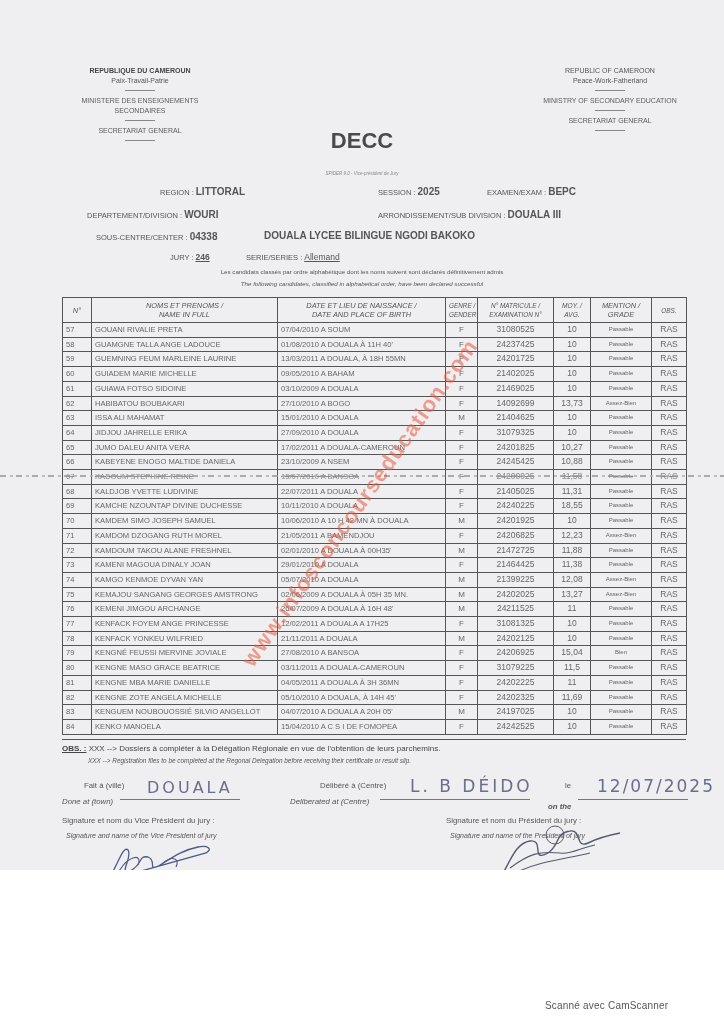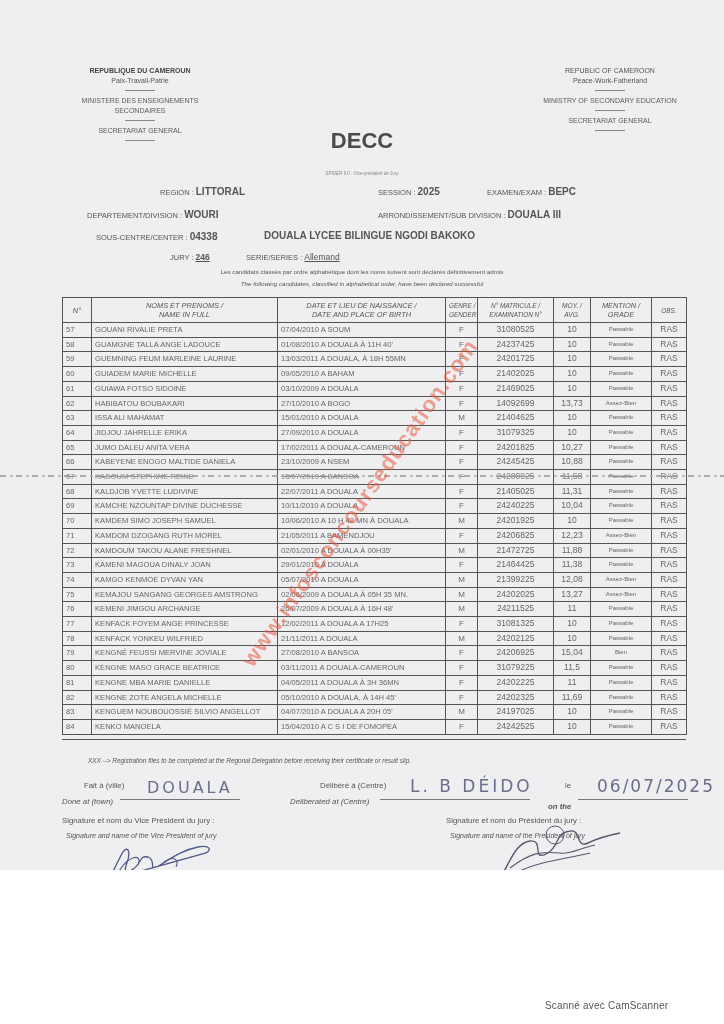--- a/index.html
+++ b/index.html
@@ -250,21 +250,21 @@
           <td class="num">11,31</td>
           <td class="mention">Passable</td>
           <td class="obs">RAS</td>
         </tr>
         <tr>
           <td>69</td>
           <td>KAMCHE NZOUNTAP DIVINE DUCHESSE</td>
           <td>10/11/2010 A DOUALA</td>
           <td class="c g">F</td>
           <td class="num">24240225</td>
-          <td class="num">10,04</td>
+          <td class="num">18,55</td>
           <td class="mention">Passable</td>
           <td class="obs">RAS</td>
         </tr>
         <tr>
           <td>70</td>
           <td>KAMDEM SIMO JOSEPH SAMUEL</td>
           <td>10/06/2010 A 10 H 42 MN À DOUALA</td>
           <td class="c g">M</td>
           <td class="num">24201925</td>
           <td class="num">10</td>
@@ -413,36 +413,40 @@
         </tr>
       </tbody>
   </table>
 
   <div class="tear" style="top:475px;"></div>
 
   <div class="watermark">www.infosconcourseducation.com</div>
 
   <div class="rule" style="top:739px;"></div>
 
+  <div class="obs-line">
+    <span class="u">OBS. :</span>
+    <span>XXX --&gt; Dossiers à compléter à la Délégation Régionale en vue de l'obtention de leurs parchemins.</span>
+  </div>
   <div class="obs-line2">XXX --&gt; Registration files to be completed at the Regonal Delegation before receiving their certificate or result slip.</div>
 
   <div class="sig-lbl" style="left:84px; top:781px;">Fait à (ville)</div>
   <div class="sig-lbl it" style="left:62px; top:797px;">Done at (town)</div>
   <div class="hw-line" style="left:120px; top:799px; width:120px;"></div>
   <div class="hand" style="left:147px; top:778px;">DOUALA</div>
 
   <div class="sig-lbl" style="left:320px; top:781px;">Délibéré à (Centre)</div>
   <div class="sig-lbl it" style="left:290px; top:797px;">Deliberated at (Centre)</div>
   <div class="hw-line" style="left:380px; top:799px; width:150px;"></div>
   <div class="hand" style="left:410px; top:776px; font-size:17px;">L. B DÉIDO</div>
 
   <div class="sig-lbl" style="left:565px; top:781px;">le</div>
   <div class="sig-lbl it" style="left:548px; top:802px; font-weight:bold;">on the</div>
   <div class="hw-line" style="left:578px; top:799px; width:110px;"></div>
-  <div class="hand" style="left:597px; top:776px; font-size:17px; letter-spacing:2px;">06/07/2025</div>
+  <div class="hand" style="left:597px; top:776px; font-size:17px; letter-spacing:2px;">12/07/2025</div>
 
   <div class="sig-lbl" style="left:62px; top:816px;">Signature et nom du Vice Président du jury :</div>
   <div class="sig-lbl it" style="left:66px; top:832px; font-size:7px;">Signature and name of the Vice President of jury</div>
   <div class="sig-lbl" style="left:446px; top:816px;">Signature et nom  du Président du jury :</div>
   <div class="sig-lbl it" style="left:450px; top:832px; font-size:7px;">Signature and name of the President of jury</div>
 
   <svg class="sig" style="left:88px; top:835px;" width="150" height="50" viewBox="0 0 150 50">
     <path d="M20 45 C30 30 35 10 40 15 C45 22 30 40 42 36 C55 30 50 20 60 22 C70 26 58 38 72 30 C85 22 95 15 110 12 C120 10 125 14 118 18 L10 48" fill="none" stroke="#4f5a86" stroke-width="1.3"></path>
     <path d="M30 38 C40 20 55 18 50 30 M75 28 C85 20 92 24 88 32" fill="none" stroke="#4f5a86" stroke-width="1.1"></path>
   </svg>

